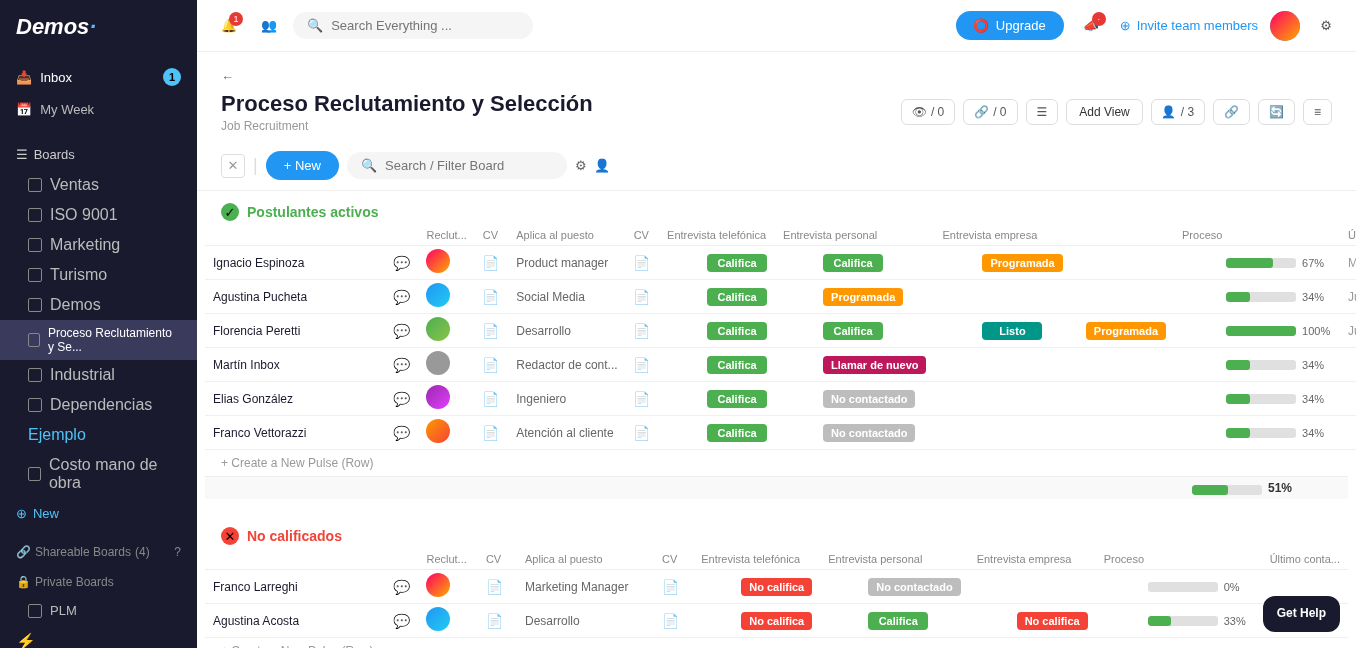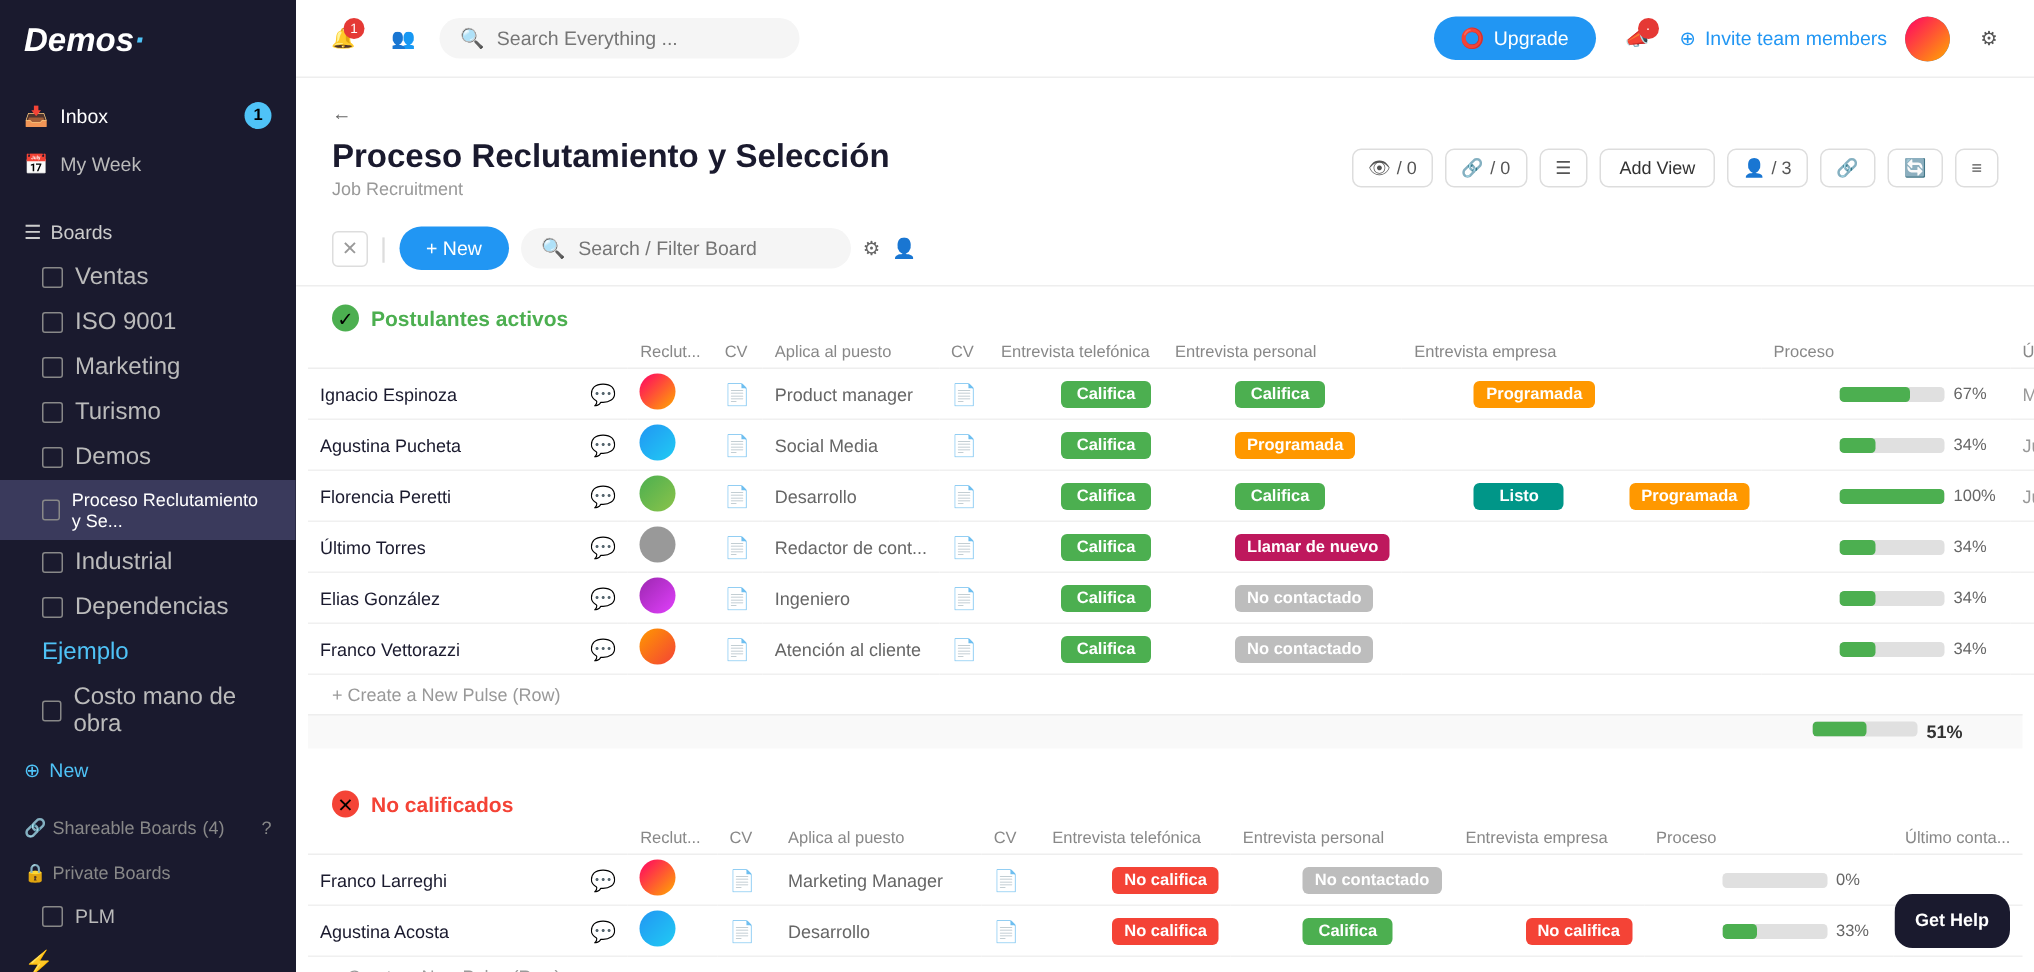--- a/index.html
+++ b/index.html
@@ -349,21 +349,21 @@
                 <div class="progress-cell">
       <div class="progress-bar-wrap">
                     <div class="progress-bar-fill" style="width:100%"></div>
                   </div>
       <span class="progress-pct">100%</span>
     </div>
               </td>
               <td class="col-ultimo">Jun ...</td>
             </tr>
             <tr>
-              <td class="col-name" style="color: rgb(26, 26, 46); font-weight: 500;">Último Torres</td>
+              <td class="col-name" style="color: rgb(26, 26, 46); font-weight: 500;">Martín Inbox</td>
               <td><span style="color:#ccc;cursor:pointer;font-size:14px;">💬</span></td>
               <td class="col-reclut"><span style="width:24px;height:24px;border-radius:50%;display:inline-block;background:#999"></span></td>
               <td class="col-cv-icon"><span style="color:#e53935;font-size:14px;cursor:pointer;">📄</span></td>
               <td class="col-aplica">Redactor de cont...</td>
               <td class="col-cv"><span style="color:#e53935;font-size:14px;cursor:pointer;">📄</span></td>
               <td class="col-entrev-tel"><span class="status-badge" style="background:#4caf50">Califica</span></td>
               <td class="col-entrev-pers"><span class="status-badge" style="background:#be185d">Llamar de nuevo</span></td>
               <td class="col-entrev-emp"></td>
               <td class="col-proceso">
                 <div class="progress-cell">
@@ -414,21 +414,21 @@
     </div>
               </td>
               <td class="col-ultimo"></td>
             </tr>
           </tbody>
       </table>
       <div class="create-row">+ Create a New Pulse (Row)</div>
 
       <div style="display:flex; align-items:center; padding:4px 16px; background:#f9f9f9; border-top:1px solid #eee;">
         <div style="flex:1"></div>
-        <div style="display:flex;align-items:flex-start;gap:6px;margin-right:24px;">
+        <div style="display:flex;align-items:flex-end;gap:6px;margin-right:40px;">
           <div class="progress-bar-wrap" style="width:70px;">
               <div class="progress-bar-fill" style="width:51%"></div>
             </div>
           <span class="summary-pct">51%</span>
         </div>
       </div>
 
       <div class="group-header" style="margin-top:16px;">
         <div class="group-dot red">✕</div>
         <span class="group-title red">No calificados</span>

